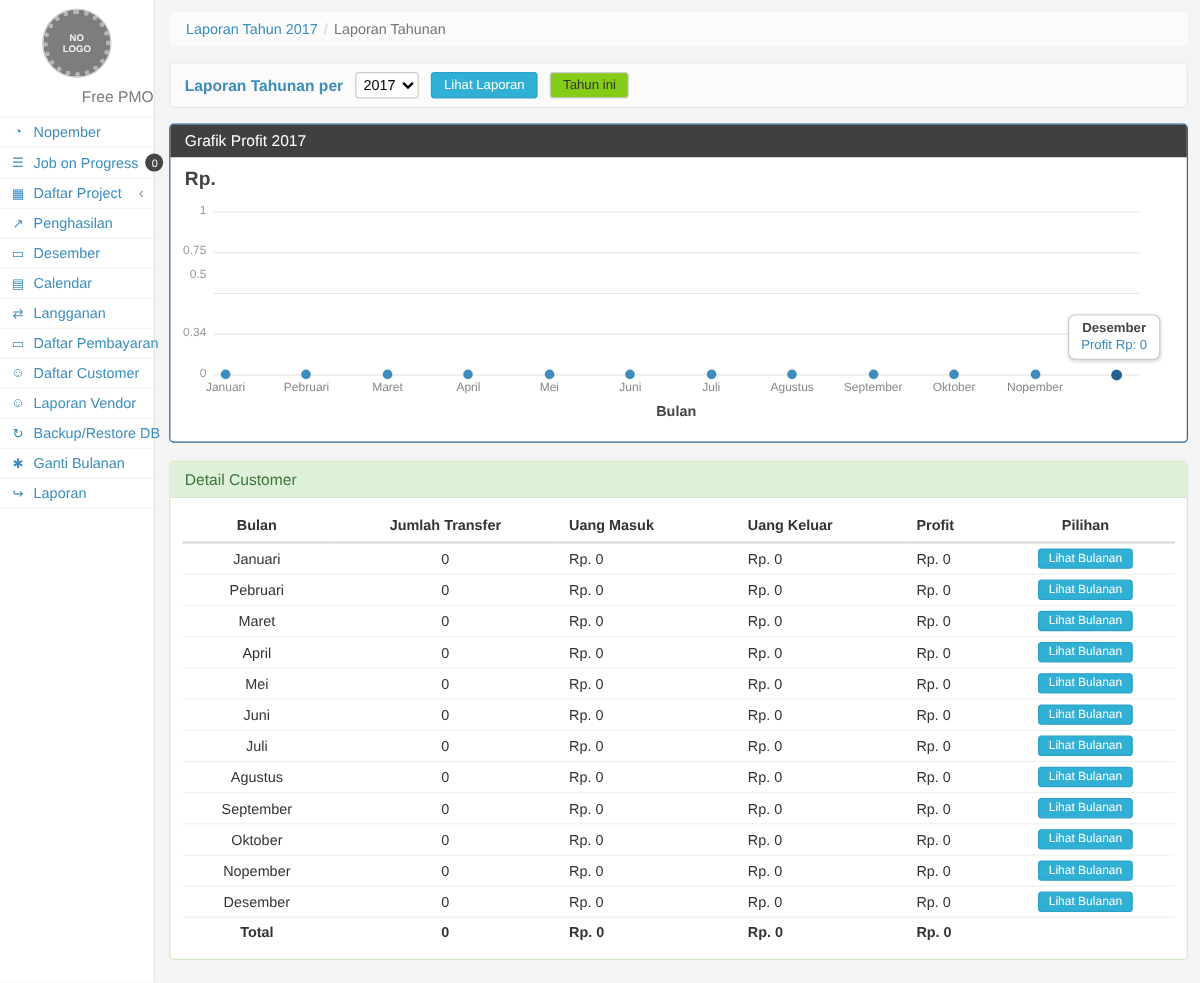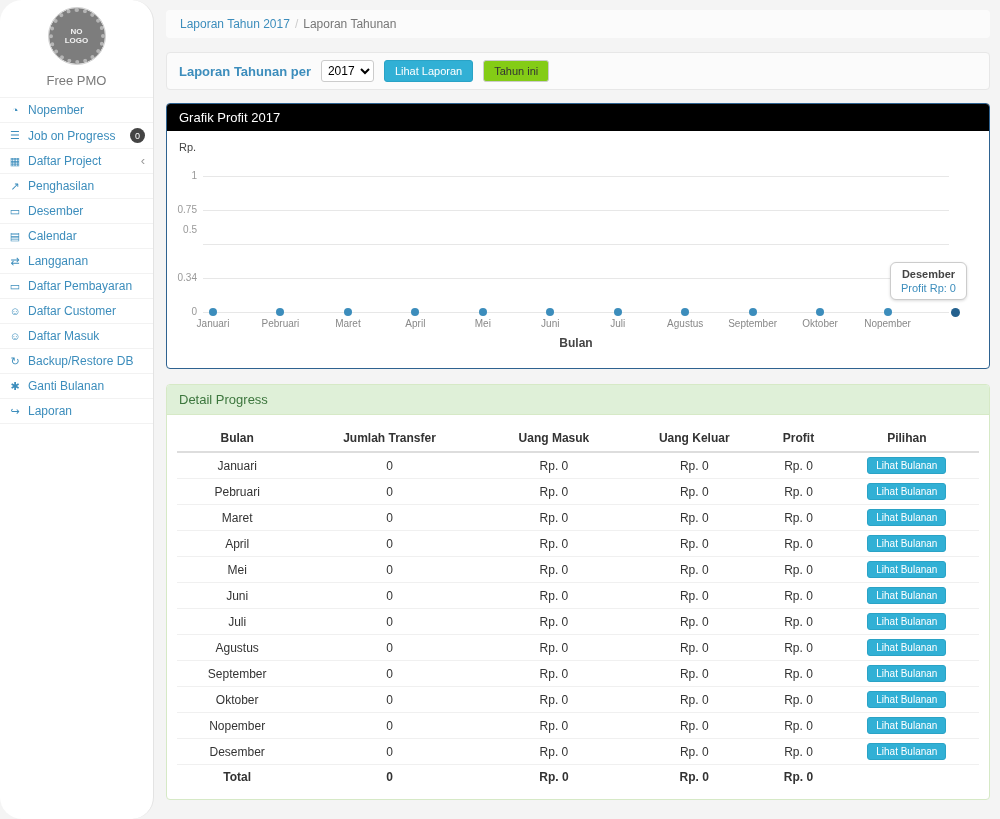--- a/index.html
+++ b/index.html
@@ -4,29 +4,29 @@
 <style>
   * { box-sizing: border-box; }
   html,body { margin:0; padding:0; }
   body {
     width:1000px; height:819px; overflow:hidden;
     font-family:"Liberation Sans", sans-serif;
     background:#f4f4f4;
     display:flex;
   }
   
-  .sidebar { width:154px; flex-shrink:0; background:#fff; border-right:1px solid #e3e3e3;border-radius:22px; }
+  .sidebar { width:129px; flex-shrink:0; background:#fff; border-right:1px solid #e3e3e3; }
   .logo-wrap { padding:8px 0 2px; text-align:center; }
   .logo-circle {
     width:56px; height:56px; margin:0 auto; border-radius:50%;
     background:#7d7d7d; border:4px dotted #b5b5b5; outline:1px solid #cfcfcf;
     display:flex; align-items:center; justify-content:center;
   }
   .logo-text { color:#f2f2f2; font-size:8px; font-weight:bold; width:30px; text-align:center; line-height:9px; }
-  .brand { text-align:center; color:#7a7a7a; font-size:13px; padding:7px 0 9px; }
+  .brand { text-align:right; color:#7a7a7a; font-size:13px; padding:7px 0 9px; }
   .menu { display:block; border-top:1px solid #f2f2f2; }
   .menu-item {
     display:flex; align-items:center; gap:6px;
     padding:5px 8px; font-size:12px; color:#3c8dbc; text-decoration:none;
     border-bottom:1px solid #f2f2f2; white-space:nowrap;
   }
   .mi-icon { width:14px; text-align:center; font-size:11px; flex-shrink:0; }
   .mi-badge {
     margin-left:auto; background:#444444; color:#fff;
     min-width:15px; height:15px; border-radius:50%; font-size:9px;
@@ -45,24 +45,24 @@
   }
   .filter-label { color:#3c8dbc; font-weight:bold; font-size:13px; }
   select.year { font-size:12px; padding:2px; border:1px solid #ccc; border-radius:3px; background:#fff; }
   .btn { font-size:11px; padding:4px 10px; border-radius:3px; border:1px solid transparent; cursor:pointer; font-family:inherit; }
   .btn-info { background:#31b0d5; border-color:#2aa3c6; color:#fff; }
   .btn-default { background:#84cc16; border-color:#ccc; color:#333; }
   .btn-xs { font-size:10px; padding:2px 8px; }
   .panel { background:#fff; border:1px solid #ddd; border-radius:4px; margin-bottom:15px; }
   .panel-heading { font-size:13px; padding:6px 12px; border-radius:3px 3px 0 0; }
   .panel-chart { border-color:#2e6290; }
-  .panel-chart .panel-heading { background:#000000; color:#fff; }
+  .panel-chart .panel-heading { background:#404040; color:#fff; }
   
   .chart-body { position:relative; height:237px; }
-  .axis-y-label { position:absolute; left:12px; top:10px; font-weight:normal; font-size:11px; color:#444; }
+  .axis-y-label { position:absolute; left:12px; top:10px; font-weight:bold; font-size:16px; color:#444; }
   .gridline { position:absolute; left:36px; right:40px; height:1px; background:#e7e7e7; }
   .tick-label { position:absolute; left:0; width:30px; text-align:right; font-size:10px; color:#999; }
   .dot { position:absolute; width:8px; height:8px; border-radius:50%; background:#3c8dbc; z-index:1; }
   .dot.active { background:#24618e; width:9px; height:9px; }
   .month-label { position:absolute; top:187px; width:64px; text-align:center; font-size:10px; color:#888; }
   .axis-x-label { position:absolute; top:205px; left:36px; right:40px; text-align:center; font-weight:bold; font-size:12px; color:#444; }
   .chart-tooltip {
     position:absolute; top:131px; right:22px; z-index:2;
     background:#fff; border:1px solid #ccc; border-radius:6px;
     padding:5px 10px; text-align:center; box-shadow:0 1px 3px rgba(0,0,0,0.15);
@@ -71,21 +71,21 @@
   .tooltip-value { font-size:11px; color:#3c8dbc; margin-top:2px; white-space:nowrap; }
   
   .panel-success { border-color:#d6e9c6; }
   .panel-success .panel-heading { background:#dff0d8; color:#3c763d; border-bottom:1px solid #d6e9c6; padding:7px 12px; }
   .panel-body { padding:10px; }
   table.report { width:100%; border-collapse:collapse; font-size:12px; }
   table.report th { font-weight:bold; padding:6px 8px; border-bottom:2px solid #ddd; color:#333; }
   table.report td { padding:4px 8px; border-bottom:1px solid #f0f0f0; color:#333; height:24px; }
   table.report tfoot td { font-weight:bold; border-bottom:none; }
   .al-c { text-align:center; }
-  .al-r { text-align:center; }
+  .al-r { text-align:left; }
   
   .footer { text-align:center; font-size:12px; color:#444; padding:12px 0 14px; }
 </style>
 </head>
 <body>
 
 <div class="sidebar">
   <div class="logo-wrap">
     <div class="logo-circle">
       <span class="logo-text">NO LOGO</span>
@@ -126,21 +126,21 @@
       <a class="menu-item" href="#">
         <span class="mi-icon">▭</span>
         <span class="mi-label">Daftar Pembayaran</span>
       </a>
       <a class="menu-item" href="#">
         <span class="mi-icon">☺</span>
         <span class="mi-label">Daftar Customer</span>
       </a>
       <a class="menu-item" href="#">
         <span class="mi-icon">☺</span>
-        <span class="mi-label">Daftar Masuk</span>
+        <span class="mi-label">Laporan Vendor</span>
       </a>
       <a class="menu-item" href="#">
         <span class="mi-icon">↻</span>
         <span class="mi-label">Backup/Restore DB</span>
       </a>
       <a class="menu-item" href="#">
         <span class="mi-icon">✱</span>
         <span class="mi-label">Ganti Bulanan</span>
       </a>
       <a class="menu-item" href="#">
@@ -204,21 +204,21 @@
         <div class="month-label" style="left: 553.636px;">September</div>
         <div class="dot" style="left: 649.091px; top: 177px;"></div>
         <div class="month-label" style="left: 621.091px;">Oktober</div>
         <div class="dot" style="left: 716.545px; top: 177px;"></div>
         <div class="month-label" style="left: 688.545px;">Nopember</div>
         <div class="dot active" style="left: 783.5px; top: 176.5px;"></div>
       </div>
   </div>
 
   <div class="panel panel-success">
-    <div class="panel-heading">Detail Progress</div>
+    <div class="panel-heading">Detail Customer</div>
     <div class="panel-body">
       <table class="report">
         <colgroup>
           <col style="width:15%">
             <col style="width:23%">
             <col style="width:18%">
           <col style="width:17%">
             <col style="width:9%">
             <col style="width:18%">
         </colgroup>

